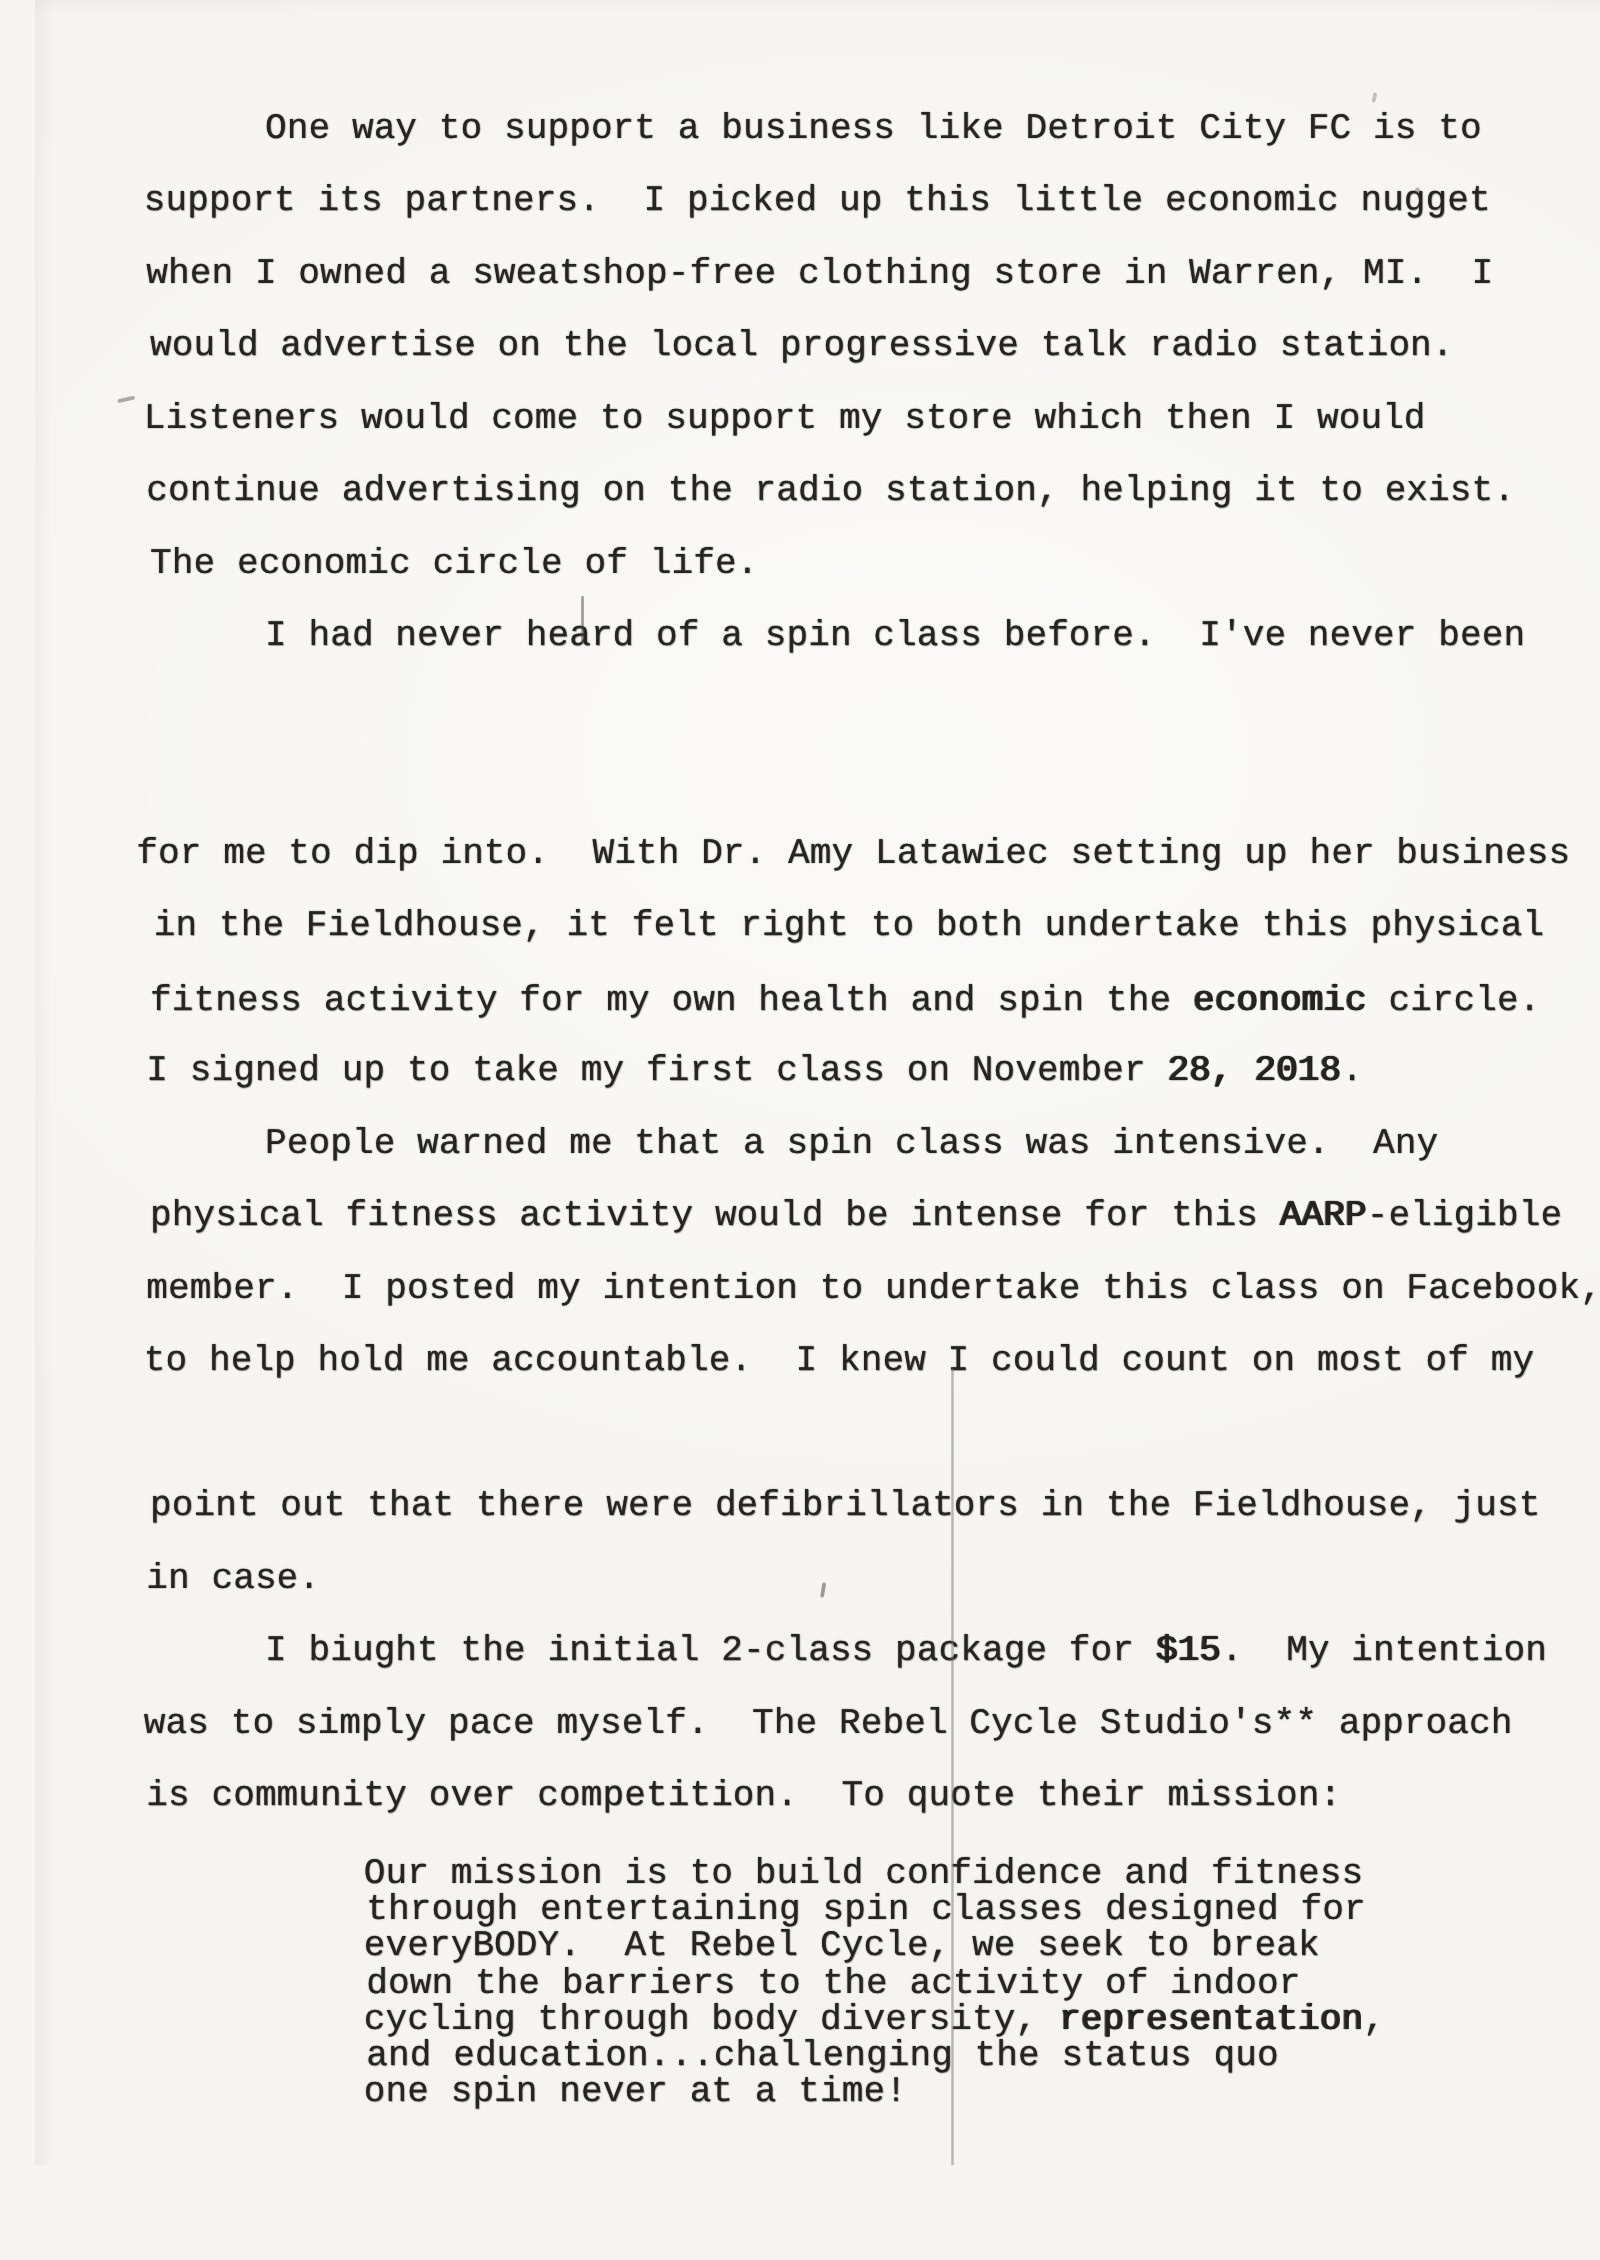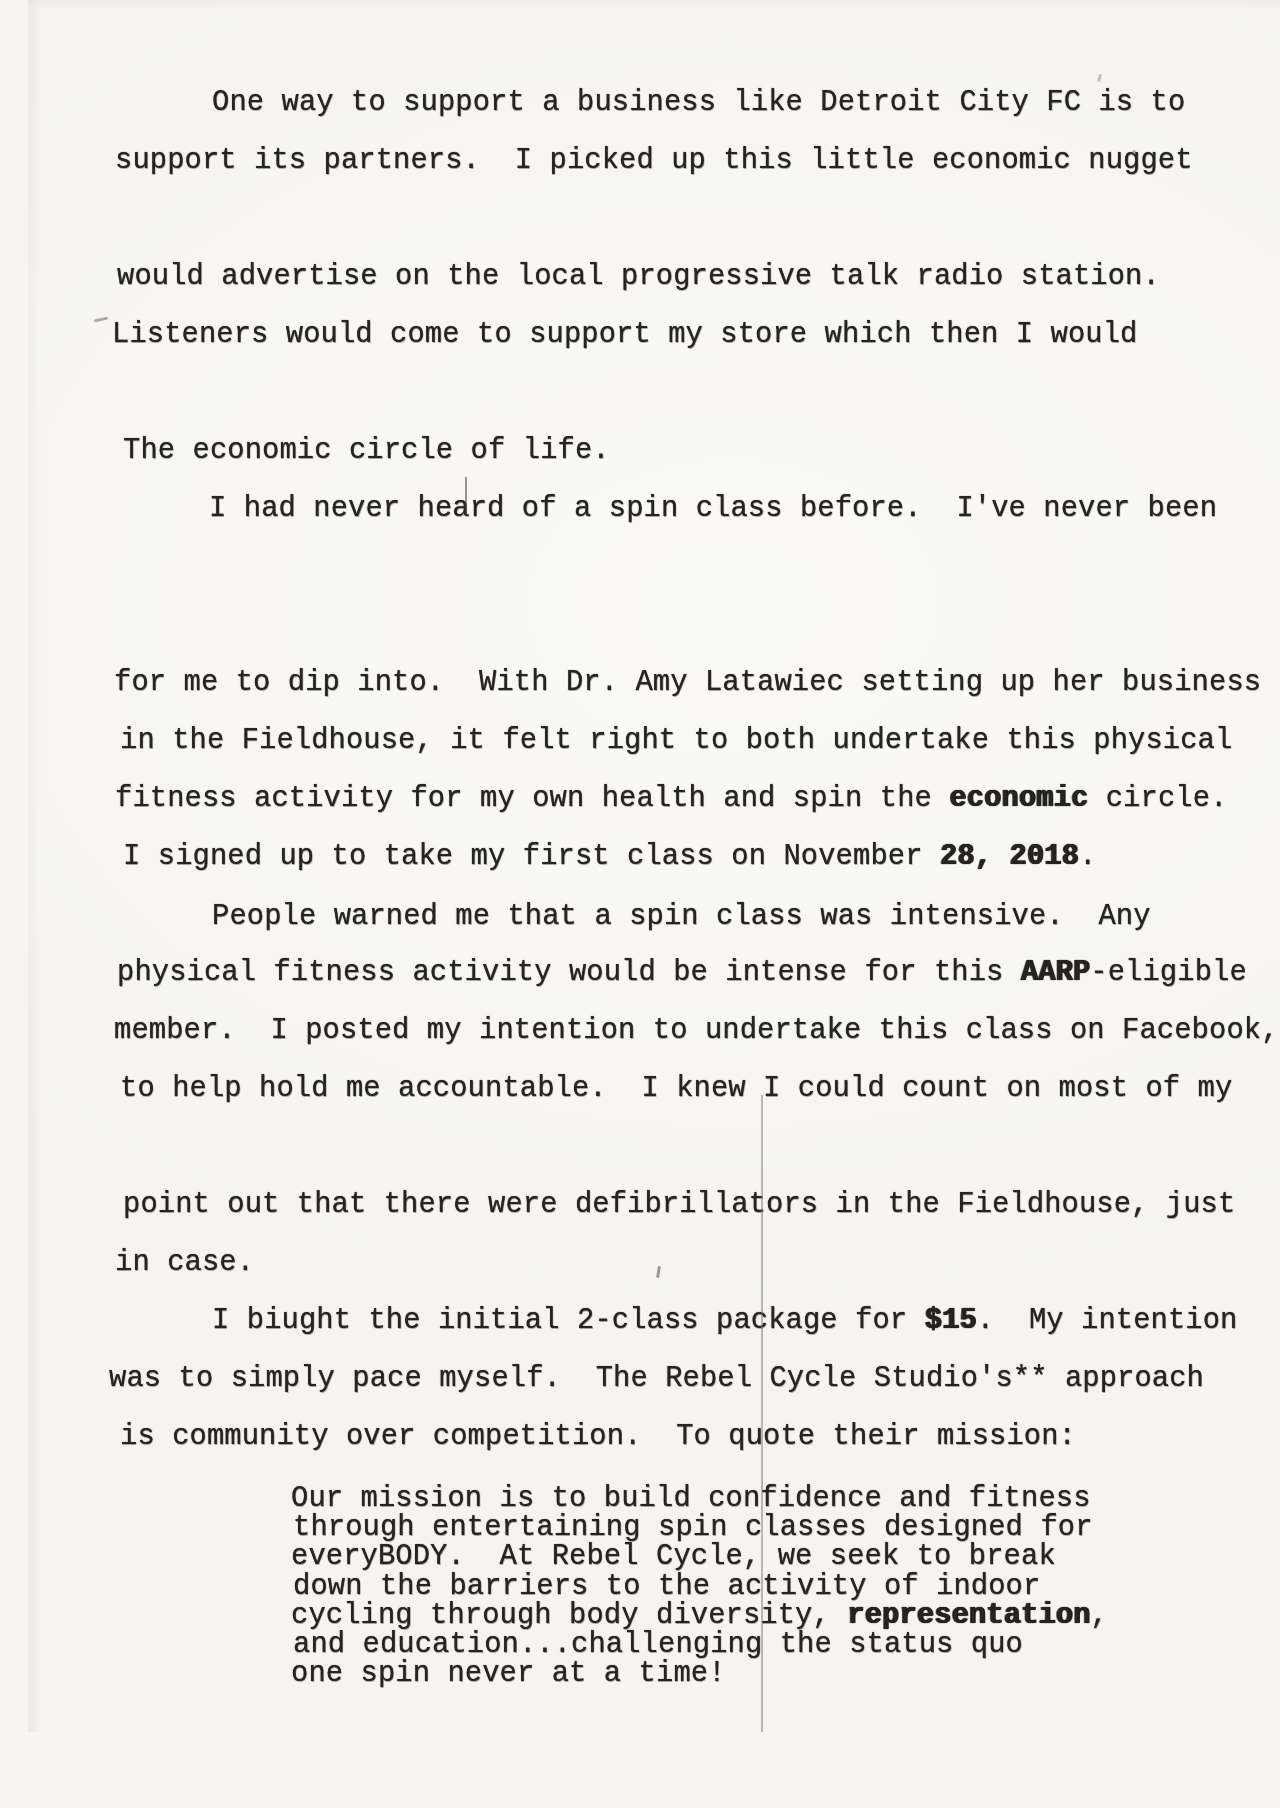--- a/index.html
+++ b/index.html
@@ -30,21 +30,21 @@
     text-shadow:0 0 1px rgba(35,32,28,0.78), 0.6px 0.5px 0.6px rgba(35,32,28,0.32);
     letter-spacing:0.1px;
   }
   
   .line:nth-of-type(3n){margin-left:-3px;}
   .line:nth-of-type(5n){margin-left:3px;}
   .line:nth-of-type(7n+2){margin-left:-5px;}
   .line:nth-of-type(11n){margin-top:2px;}
   .qline:nth-of-type(2n){margin-left:-2px;}
   .ov{
-    font-weight:700;
+    font-weight:400;
     text-shadow:0 0 1.2px rgba(0,0,0,0.9), 0.9px 0 0 rgba(20,18,16,0.85), -0.9px 0 0 rgba(20,18,16,0.6);
   }
   
   .vline-long{
     position:absolute;left:733px;top:1095px;width:2px;height:713px;
     background:rgba(120,120,120,0.5);
   }
   .vline-tick{
     position:absolute;left:437px;top:477px;width:2px;height:38px;
     background:rgba(70,68,64,0.55);
@@ -66,22 +66,24 @@
     background:rgba(130,128,124,0.45);transform:rotate(14deg);border-radius:2px;
   }
 </style>
 </head>
 <body>
 
 <div class="page">
 
   <div class="line ind" style="top:74px">One way to support a business like Detroit City FC is to</div>
   <div class="line" style="top:132px">support its partners.  I picked up this little economic nugget</div>
+  <div class="line" style="top:190px">when I owned a sweatshop-free clothing store in Warren, MI.  I</div>
   <div class="line" style="top:248px">would advertise on the local progressive talk radio station.</div>
   <div class="line" style="top:306px;left:84px">Listeners would come to support my store which then I would</div>
+  <div class="line" style="top:364px">continue advertising on the radio station, helping it to exist.</div>
   <div class="line" style="top:422px">The economic circle of life.</div>
   <div class="line ind" style="top:480px">I had never heard of a spin class before.  I've never been</div>
   <div class="line" style="top:654px;left:86px">for me to dip into.  With Dr. Amy Latawiec setting up her business</div>
   <div class="line" style="top:712px">in the Fieldhouse, it felt right to both undertake this physical</div>
   <div class="line" style="top:770px">fitness activity for my own health and spin the <span class="ov">economic</span> circle.</div>
   <div class="line" style="top:828px">I signed up to take my first class on November <span class="ov">28, 2018</span>.</div>
   <div class="line ind" style="top:886px">People warned me that a spin class was intensive.  Any</div>
   <div class="line" style="top:944px">physical fitness activity would be intense for this <span class="ov">AARP</span>-eligible</div>
   <div class="line" style="top:1002px;left:86px">member.  I posted my intention to undertake this class on Facebook,</div>
   <div class="line" style="top:1060px">to help hold me accountable.  I knew I could count on most of my</div>

